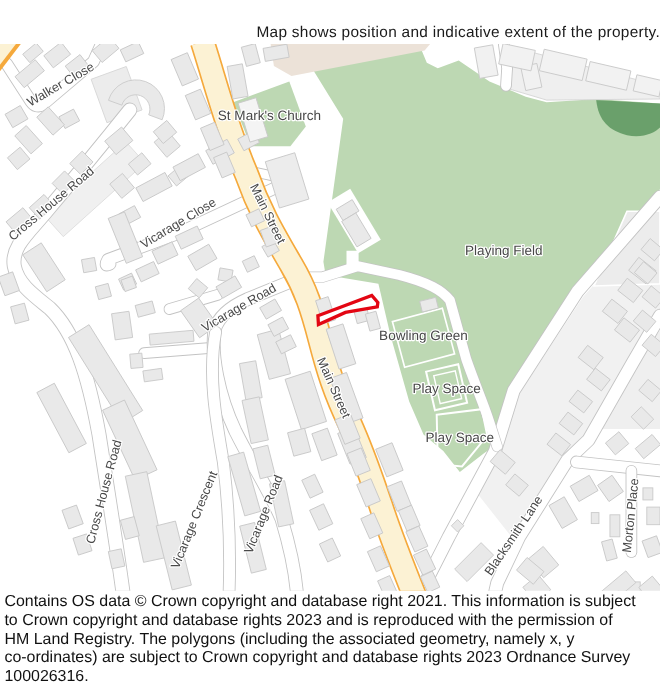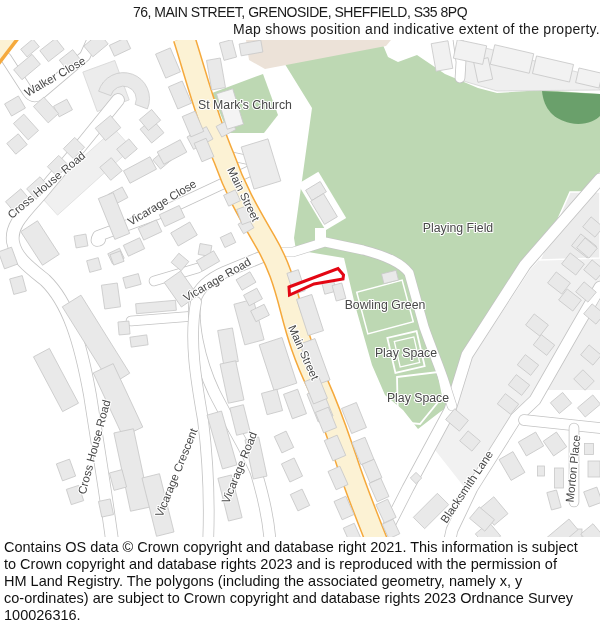--- a/index.html
+++ b/index.html
@@ -7,21 +7,20 @@
 font-family:"Liberation Sans",sans-serif;}
 #hdr1{position:absolute;top:4px;left:0;width:600px;text-align:center;font-size:14px;letter-spacing:-0.5px;color:#1a1a1a;}
 #hdr2{position:absolute;top:21px;left:0;width:600px;text-align:right;font-size:14px;letter-spacing:0.27px;color:#1a1a1a;}
 #map{position:absolute;top:40px;left:0;}
 #ftr{position:absolute;top:539px;left:4px;width:595px;font-size:14.5px;line-height:16.9px;color:#111;white-space:nowrap;}
 </style>
 </head>
 <body>
 <div id="page">
 
-<div id="hdr1">76, MAIN STREET, GRENOSIDE, SHEFFIELD, S35 8PQ</div>
 
 <div id="hdr2">Map shows position and indicative extent of the property.</div>
 
 <svg id="map" width="600" height="497" viewBox="0 40 600 497">
 <rect x="0" y="40" width="600" height="497" fill="#ffffff"></rect>
 
 <path d="M283,61 L383,45 L388,57 L398,62 L417,55 L445,74 L478,88 L497,93 L543,90 L600,94 L600,172 L522,260 L464,352 L446,408 L440,412 L418,429 L403,410 L385,395 L372,365 L355,305 L344,258 L296,250 L294,238 L312,108 Z" fill="#bdd8b3"></path>
 
 <path d="M212,93 L263,74 L278,115 L264,133 L228,133 Z" fill="#bdd8b3"></path>
 

